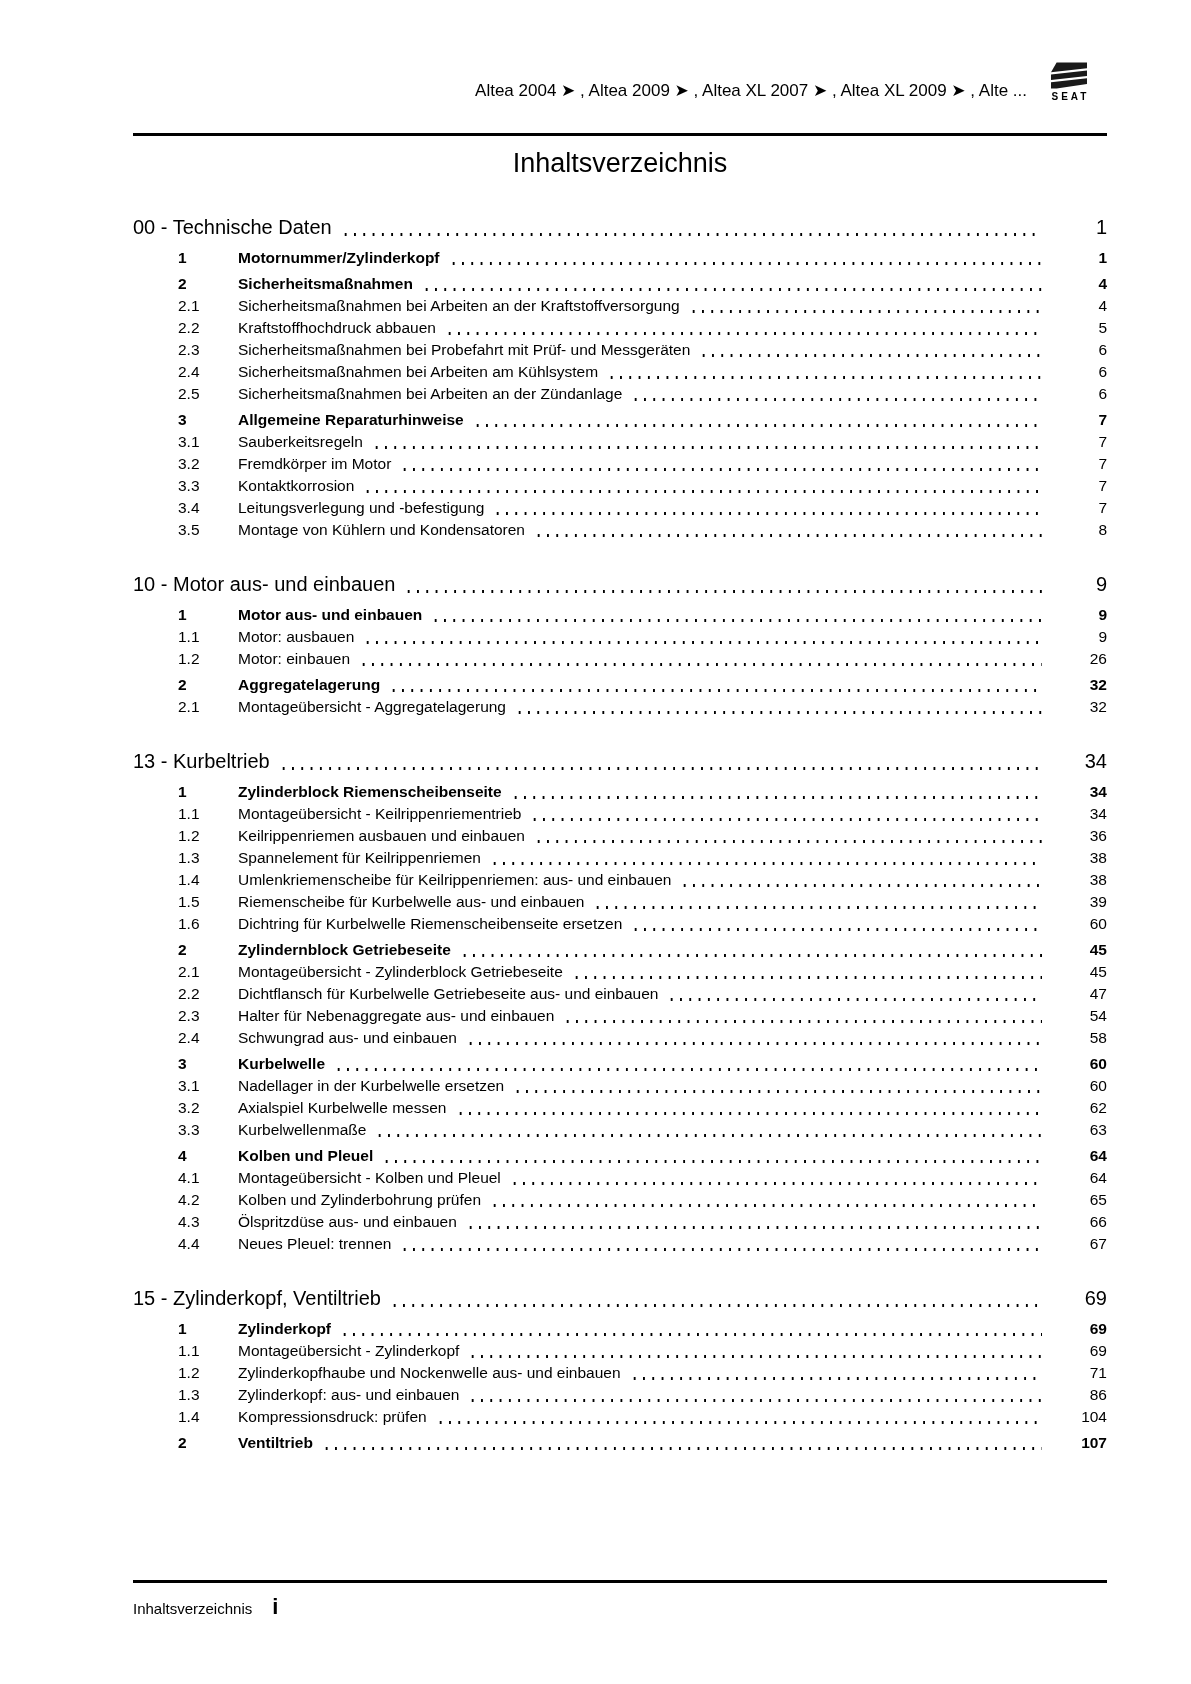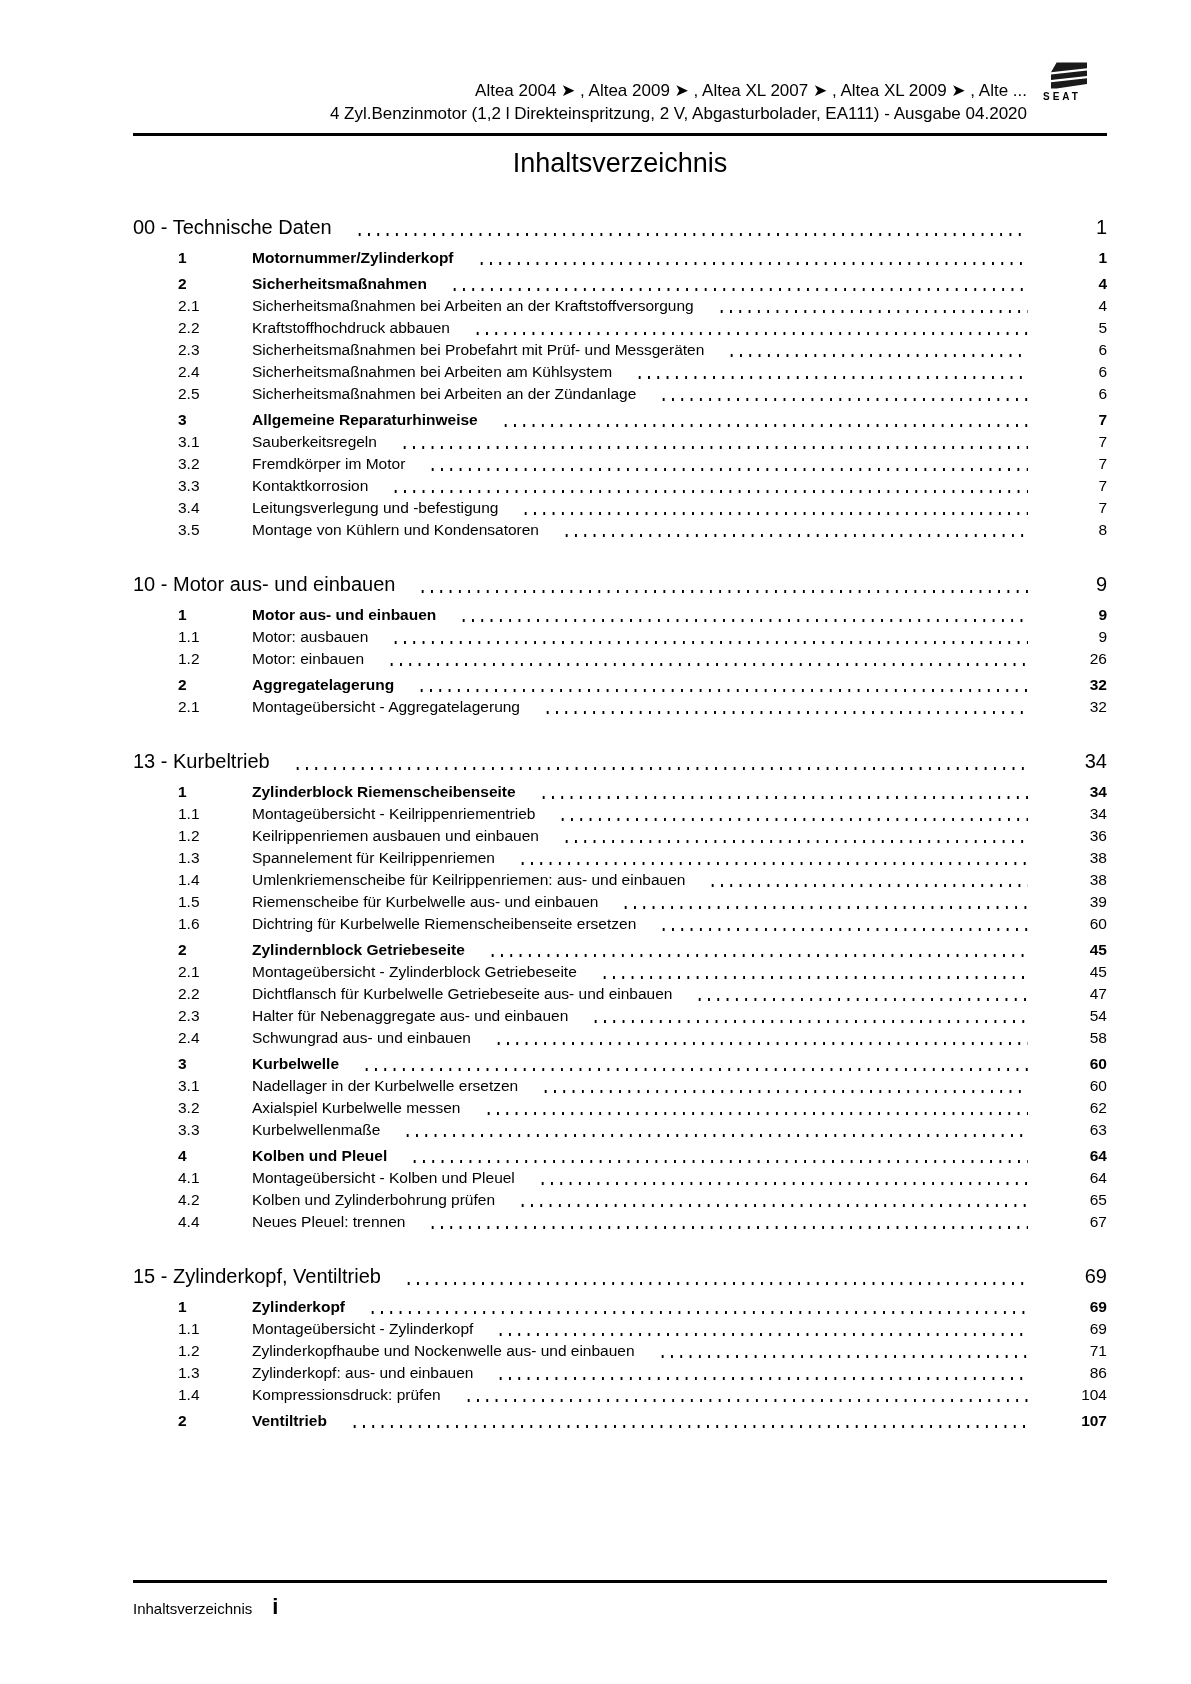--- a/index.html
+++ b/index.html
@@ -19,21 +19,21 @@
     width: 894px;
     text-align: right;
     font-size: 17px;
     line-height: 23px;
     white-space: nowrap;
   }
   .logo {
     position: absolute;
     top: 62px; left: 1040px;
     width: 58px;
-    text-align: left;
+    text-align: center;
   }
   .logo svg { width: 36px; height: 27px; display: block; margin: 0 auto; }
   .logo-text {
     font-size: 10px;
     font-weight: bold;
     letter-spacing: 3px;
     margin-top: 2px;
     margin-left: 3px; 
   }
   .top-rule, .bottom-rule {
@@ -64,21 +64,20 @@
   }
   .sec { margin-top: 28px; }
   .sec:first-child { margin-top: 0; }
 
   .row {
     display: flex;
     align-items: center;
     font-size: 15.5px;
     line-height: 22px;
     white-space: nowrap;
-    gap: 14px;
   }
   .row.chap {
     font-size: 20px;
     line-height: 30px;
     margin-bottom: 5px;
   }
   .row.lvl1 { font-weight: bold; margin-top: 4px; }
 
   .num {
     margin-left: 45px;
@@ -114,21 +113,20 @@
     font-weight: bold;
     margin-left: 20px;
     vertical-align: baseline;
   }
 </style>
 </head>
 <body>
 
 <div class="header-text">
   <div>Altea 2004 ➤ , Altea 2009 ➤ , Altea XL 2007 ➤ , Altea XL 2009 ➤ , Alte ...</div>
-  <div>4 Zyl.Benzinmotor (1,2 l Direkteinspritzung, 2 V, Abgasturbolader, EA111) - Ausgabe 04.2020</div>
 </div>
 
 <div class="logo">
   <svg viewBox="0 0 64 46" aria-hidden="true">
     <polygon points="10,0 64,0 64,10 0,17" fill="#1a1a1a"></polygon>
     <polygon points="0,21 64,14 64,24 0,31" fill="#1a1a1a"></polygon>
     <polygon points="0,35 64,28 64,38 10,46 0,46" fill="#1a1a1a"></polygon>
   </svg>
   <div class="logo-text">SEAT</div>
 </div>
@@ -415,20 +413,26 @@
     <span class="pg">64</span>
   </div>
 
   <div class="row lvl2">
     <span class="num">4.2</span>
     <span class="ttl">Kolben und Zylinderbohrung prüfen</span>
     <span class="leader"></span>
     <span class="pg">65</span>
   </div>
 
+  <div class="row lvl2">
+    <span class="num">4.3</span>
+    <span class="ttl">Ölspritzdüse aus- und einbauen</span>
+    <span class="leader"></span>
+    <span class="pg">66</span>
+  </div>
 
   <div class="row lvl2">
     <span class="num">4.4</span>
     <span class="ttl">Neues Pleuel: trennen</span>
     <span class="leader"></span>
     <span class="pg">67</span>
   </div>
 </div>
   </div>
 

